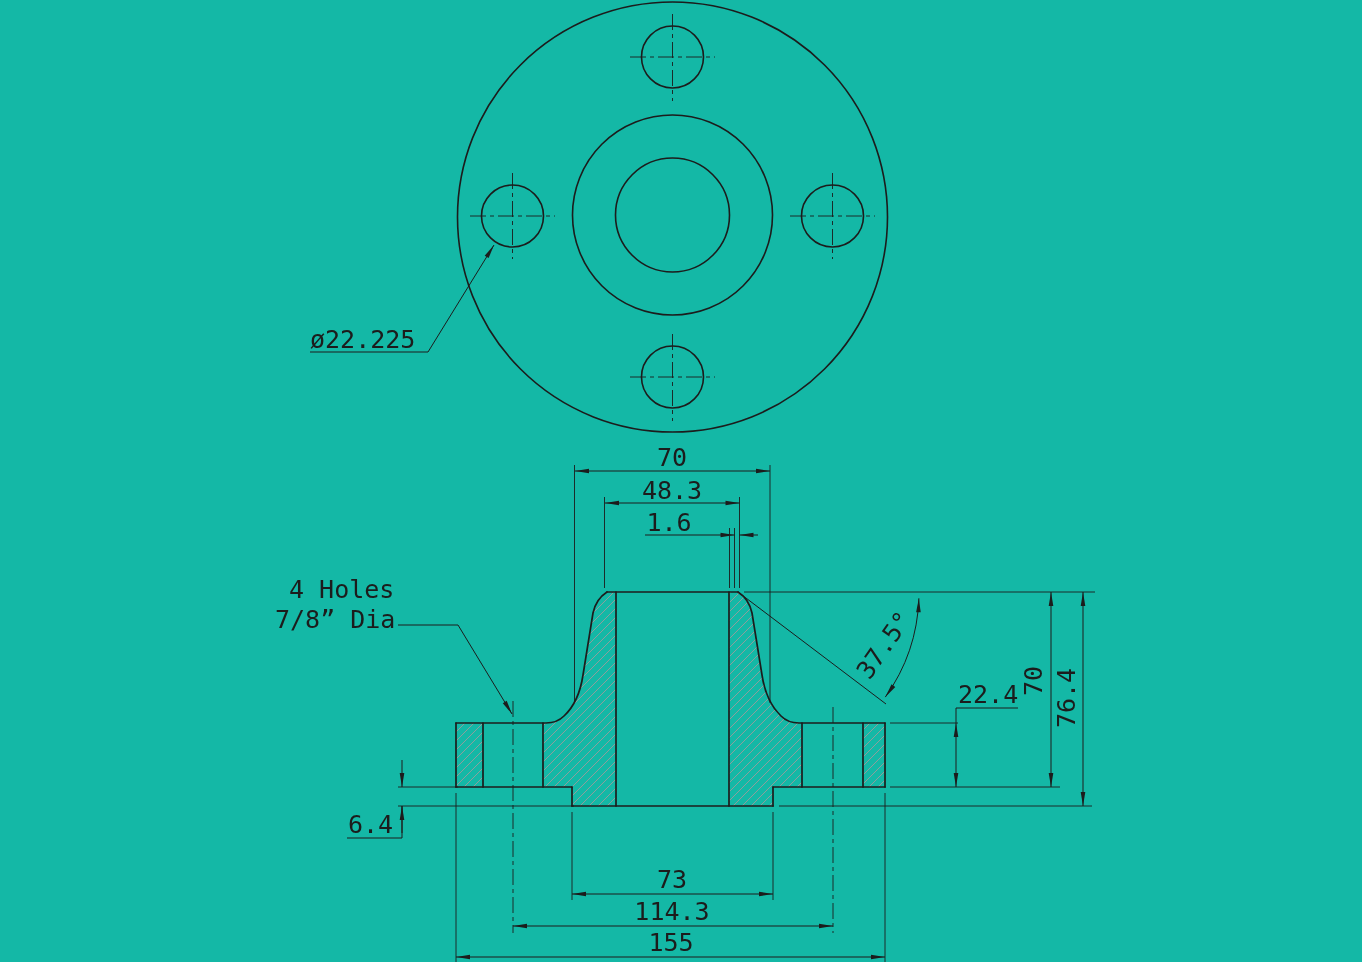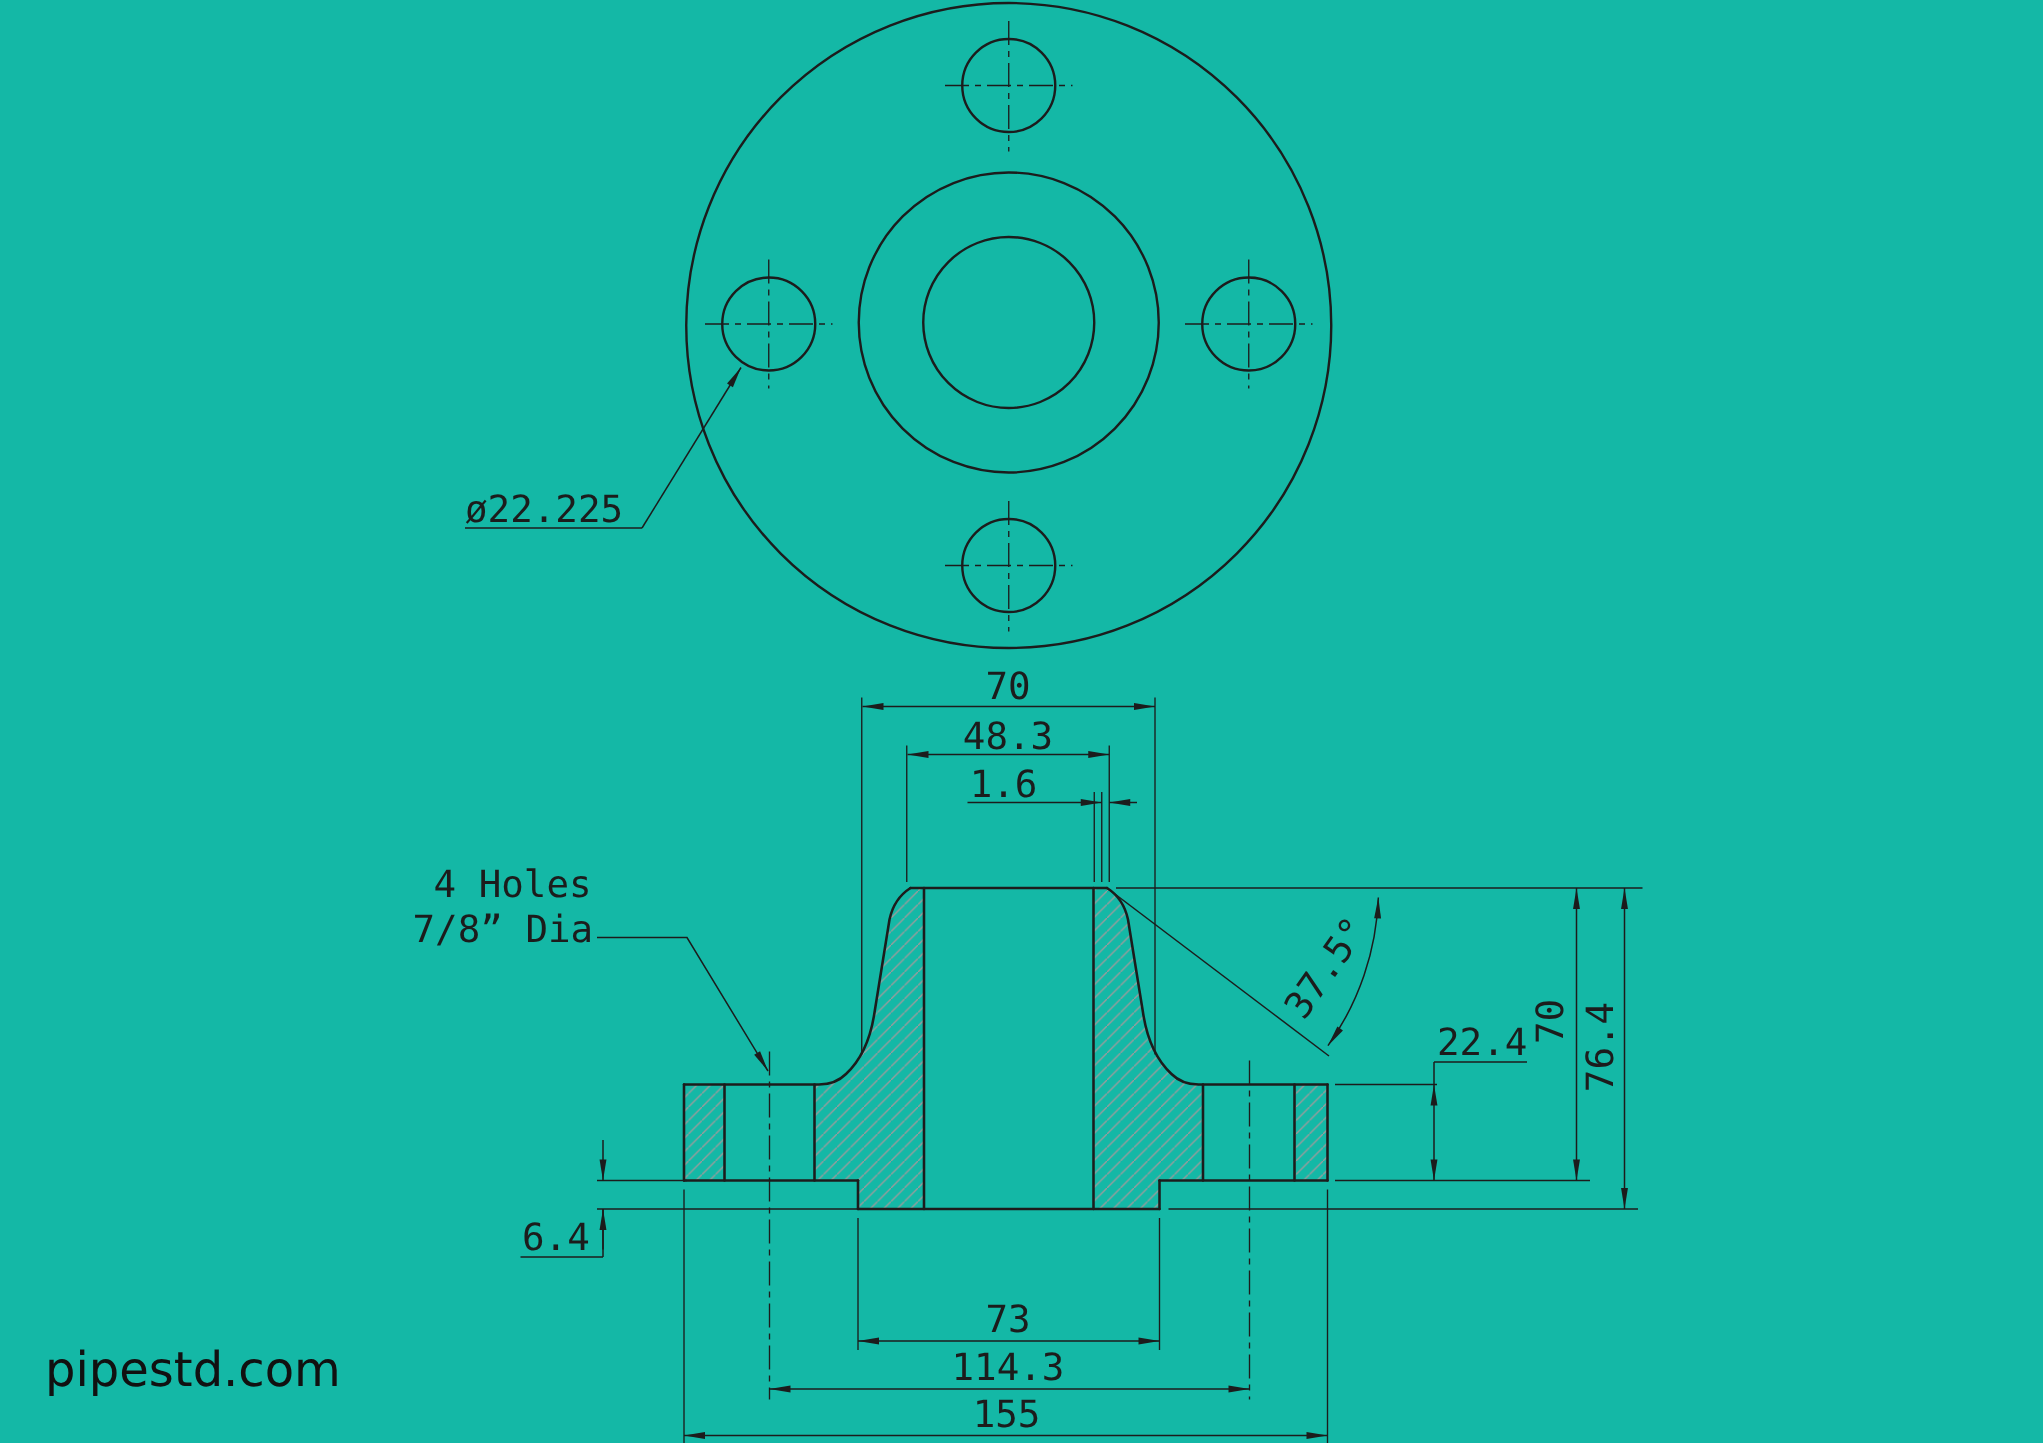--- a/index.html
+++ b/index.html
@@ -167,15 +167,14 @@
     </g>
 
     <g>
       <path class="dim" d="M398,625 H458 L512,714" marker-end="url(#arr)"></path>
       <text class="dtxt" x="289" y="598" font-size="26">4 Holes</text>
       <text class="dtxt" x="275" y="628" font-size="26">7/8” Dia</text>
     </g>
   </g>
 </svg>
 
-<div class="wm">pipestd.com</div>
 
 </div>
 
 </body></html>

